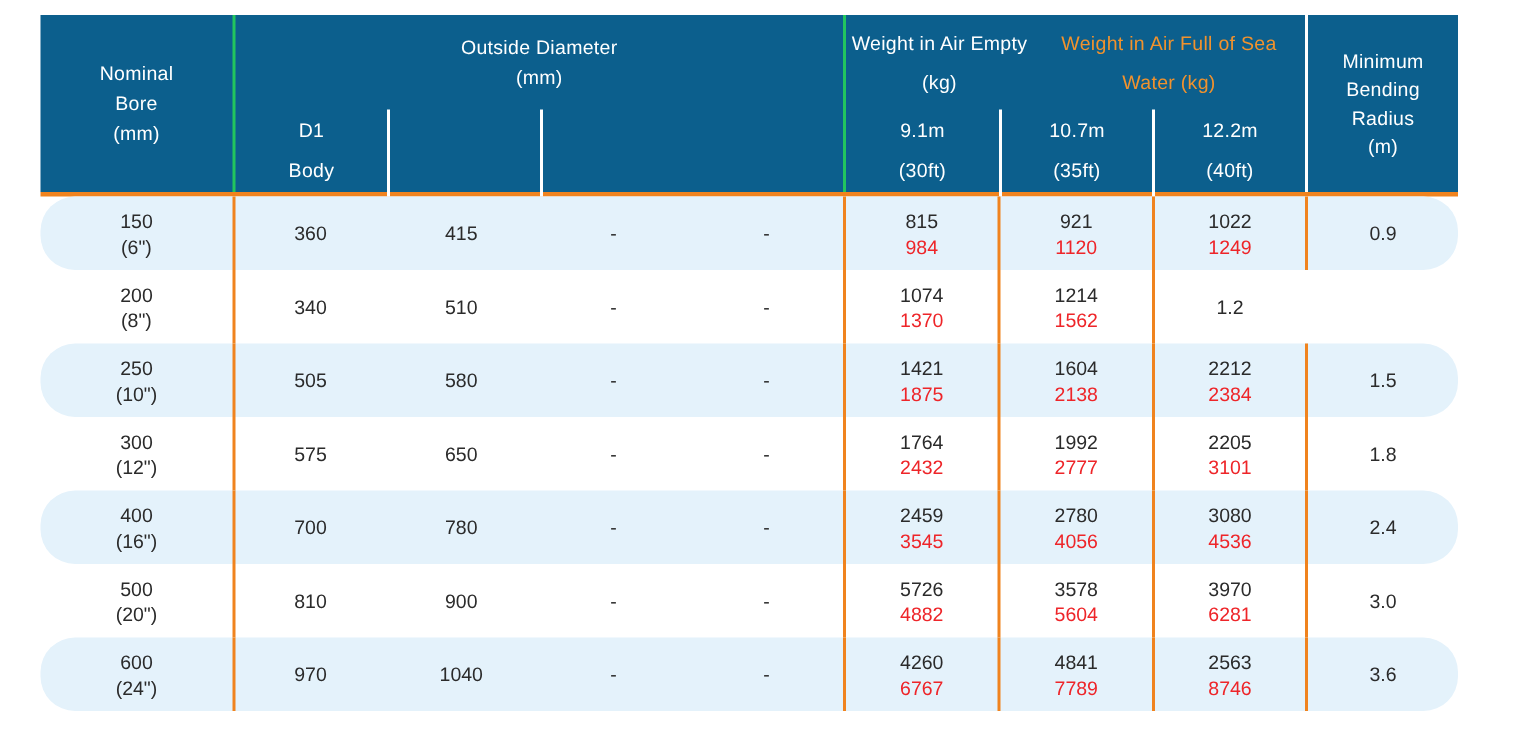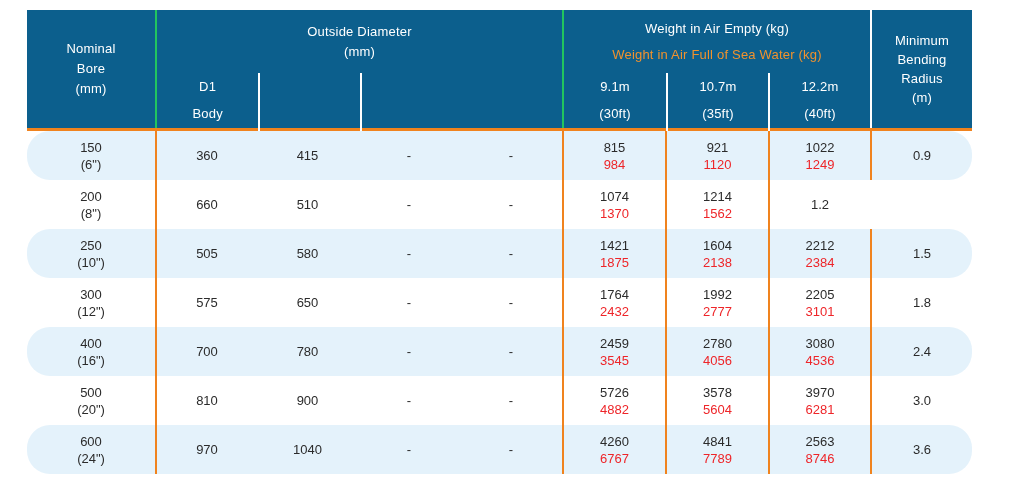--- a/index.html
+++ b/index.html
@@ -27,21 +27,21 @@
   }
   .pre { white-space:pre-line; }
   .hc1 { line-height:20px; }
   .hc9 { line-height:19px; border-left:2px solid #fff; }
   .hgroup { display:flex; flex-direction:column; border-left:2px solid #22c55e; }
   .gtitle {
     flex:1 1 auto; display:flex; align-items:center; justify-content:center;
     text-align:center; line-height:20px;
   }
   .gtitle2 {
-    flex:1 1 auto; display:flex; flex-direction:column;
+    flex:1 1 auto; display:flex; flex-direction:row;
     align-items:center; justify-content:center; text-align:center;
     line-height:26px;
   }
   .wline2 { color:var(--orange-text,#F1922D); }
   .subrow { height:55px; display:grid; }
   .sub4 { grid-template-columns:repeat(4,1fr); }
   .sub3 { grid-template-columns:repeat(3,1fr); }
   .scell {
     display:flex; align-items:center; justify-content:center;
     text-align:center; line-height:27px; padding-bottom:4px;
@@ -119,21 +119,21 @@
         <div class="cell">-</div>
         <div class="cell">-</div>
         <div class="cell ol"><div class="wempty">815</div><div class="wfull">984</div></div>
         <div class="cell ol"><div class="wempty">921</div><div class="wfull">1120</div></div>
         <div class="cell ol"><div class="wempty">1022</div><div class="wfull">1249</div></div>
         <div class="cell ol">0.9</div>
       </div>
       <div class="trow plain">
         <div class="cell">200
 (8")</div>
-        <div class="cell ol">660</div>
+        <div class="cell ol">340</div>
         <div class="cell">510</div>
         <div class="cell">-</div>
         <div class="cell">-</div>
         <div class="cell ol"><div class="wempty">1074</div><div class="wfull">1370</div></div>
         <div class="cell ol"><div class="wempty">1214</div><div class="wfull">1562</div></div>
         <div class="cell ol">1.2</div>
       </div>
       <div class="trow alt">
         <div class="cell">250
 (10")</div>

